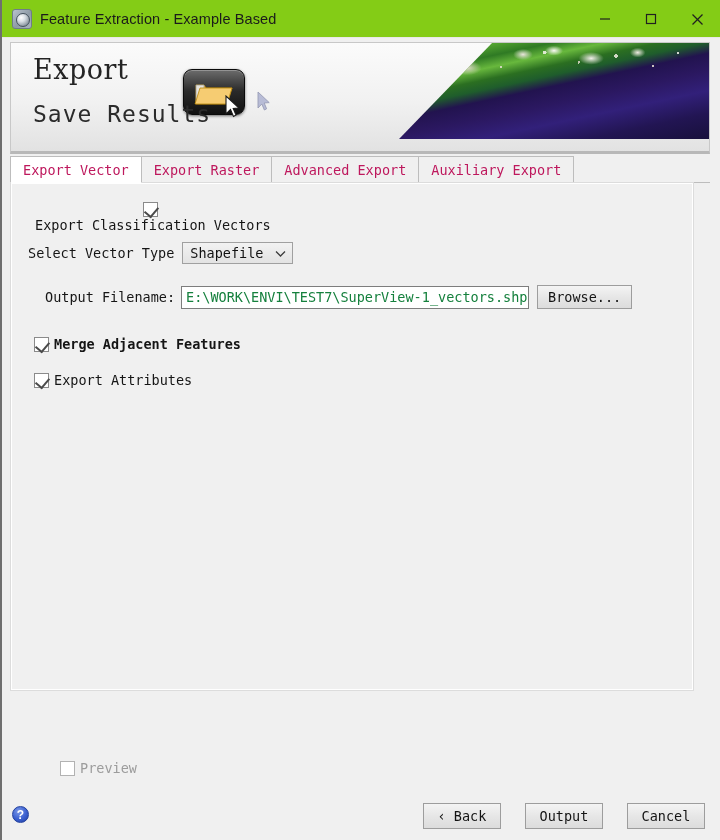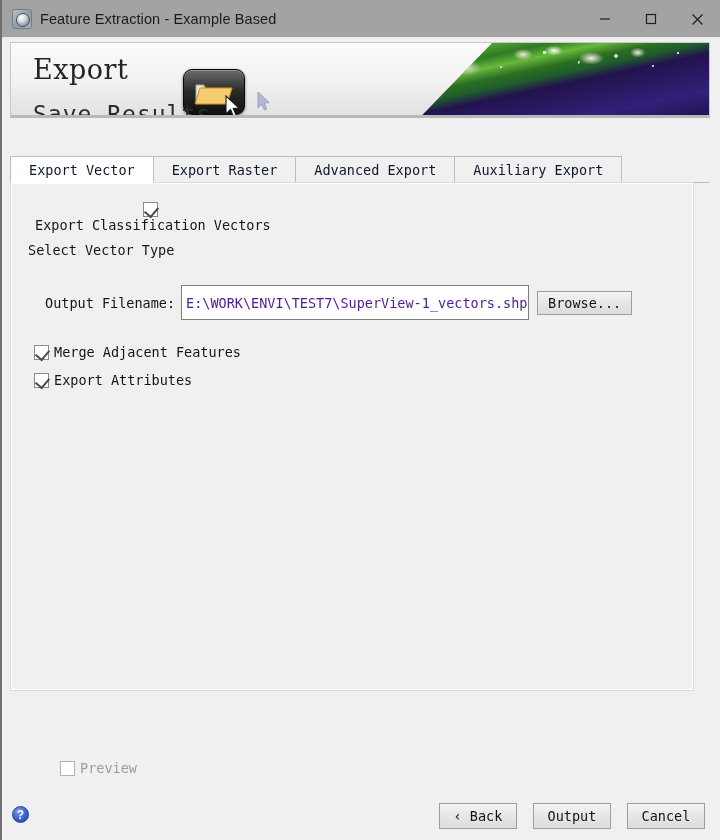--- a/index.html
+++ b/index.html
@@ -21,21 +21,21 @@
   
   #window {
     position: absolute; left: 0; top: 0; width: 720px; height: 840px;
     z-index: 2;
     background: transparent;
   }
 
   
   #titlebar {
     position: absolute; left: 2px; top: 0; width: 718px; height: 38px;
-    background: #a3a3a3;
+    background: #84cc16;
     border-bottom: 1px solid #e8e8e8;
     display: flex; align-items: center;
   }
   #app-icon {
     width: 20px; height: 20px; margin-left: 10px; margin-right: 8px;
     border-radius: 3px;
     background: linear-gradient(135deg,#b9c3cd 0%,#8e9aa6 55%,#aab5c0 100%);
     border: 1px solid #6f7c89;
     position: relative; flex: 0 0 auto;
   }
@@ -55,21 +55,21 @@
     display: flex; align-items: stretch;
   }
   .win-btn {
     width: 46px; display: flex; align-items: center; justify-content: center;
     background: transparent; border: none; cursor: default;
   }
   .win-btn svg { display: block; }
 
   
   #banner {
-    position: absolute; left: 10px; top: 42px; width: 700px; height: 76px;
+    position: absolute; left: 10px; top: 42px; width: 700px; height: 112px;
     background: linear-gradient(180deg,#fbfbfb 0%,#f1f1f1 55%,#e2e2e2 100%);
     border: 1px solid #c8c8c8;
     border-bottom: 3px solid #b8b8b8;
     overflow: hidden;
   }
   #banner-title {
     position: absolute; left: 22px; top: 11px;
     font-family: "DejaVu Serif", serif;
     font-size: 27px; color: #242424; letter-spacing: 0.5px;
   }
@@ -127,23 +127,23 @@
 
   
   #tabstrip {
     position: absolute; left: 10px; top: 157px; width: 700px; height: 26px;
     border-bottom: 1px solid #bdbdbd;
     display: flex; align-items: flex-end;
     background: #f0f0f0;
   }
   .tab {
     height: 26px;
-    padding: 0 18px;
-    font-family: "DejaVu Sans Mono", monospace;
-    font-size: 13.5px; color: #0f172a;
+    padding: 0 12px;
+    font-family: "DejaVu Sans Mono", monospace;
+    font-size: 13.5px; color: #be185d;
     display: flex; align-items: center;
     border: 1px solid #bdbdbd;
     border-bottom: none;
     margin-right: -1px;
     background: #f0f0f0;
     cursor: default;
   }
   .tab.active {
     background: #ffffff;
     position: relative; top: 1px;
@@ -201,27 +201,27 @@
     display: flex; align-items: center;
     padding: 0 6px 0 7px;
     font-family: "DejaVu Sans Mono", monospace;
     font-size: 13.5px; color: #121212;
     cursor: default;
   }
   .select .chev { margin-left: 12px; display: block; }
 
   
   .textbox {
-    margin-left: 6px; width: 348px; height: 35px;
+    margin-left: 6px; width: 348px; height: 23px;
     background: #ffffff;
     border: 1px solid #7d7d7d;
     display: flex; align-items: center;
     padding: 0 4px;
     font-family: "DejaVu Sans Mono", monospace;
-    font-size: 13.5px; color: #4c1d95;
+    font-size: 13.5px; color: #15803d;
     overflow: hidden; white-space: nowrap;
   }
 
   
   .btn {
     height: 24px; min-width: 70px;
     padding: 0 10px;
     background: linear-gradient(180deg,#f4f4f4 0%,#e6e6e6 52%,#dcdcdc 100%);
     border: 1px solid #9d9d9d;
     font-family: "DejaVu Sans Mono", monospace;
@@ -238,21 +238,21 @@
     width: 17px; height: 17px; border-radius: 50%;
     background: radial-gradient(circle at 38% 30%, #7d9ae8 0%, #3a5fd0 55%, #22409e 100%);
     border: 1px solid #22409e;
     color: #ffffff; font-size: 12px; font-weight: bold;
     display: flex; align-items: center; justify-content: center;
     font-family: "Liberation Sans", sans-serif;
     cursor: default;
   }
   #footer-buttons {
     position: absolute; right: 15px; top: 803px;
-    display: flex; gap: 16px;
+    display: flex; gap: 24px;
   }
   #footer-buttons .btn { min-width: 78px; height: 26px; }
   #body-bg {
     position: absolute; left: 2px; top: 38px; width: 718px; height: 802px;
     background: #f0f0f0; z-index: 1;
   }
   #window-edge {
     position: absolute; left: 0; top: 0; width: 720px; height: 840px;
     border-left: 2px solid #6f6f6f;
     pointer-events: none; z-index: 9;
@@ -348,29 +348,37 @@
 
   <div id="panel">
 
     <div class="row" style="left:18px; top:18px;flex-direction:column;">
       <div class="cb checked"></div>
       <div class="cb-label">Export Classification Vectors</div>
     </div>
 
     <div class="row" style="left:16px; top:58px;">
       <div class="field-label">Select Vector Type</div>
+      <div class="select">
+        <span>Shapefile</span>
+        <span class="chev">
+          <svg width="11" height="8" viewBox="0 0 11 8">
+              <path d="M1 1.5 L5.5 6 L10 1.5" fill="none" stroke="#3c3c3c" stroke-width="1.3"></path>
+            </svg>
+        </span>
+      </div>
     </div>
 
     <div class="row" style="left:33px; top:101px;">
       <div class="field-label">Output Filename:</div>
       <div class="textbox" title="Enter output filename">E:\WORK\ENVI\TEST7\SuperView-1_vectors.shp</div>
       <div class="btn" style="margin-left:8px;">Browse...</div>
     </div>
 
-    <div class="row" style="left:22px; top:160px;">
+    <div class="row" style="left:22px; top:152px;font-weight:bold;">
       <div class="cb checked"></div>
       <div class="cb-label">Merge Adjacent Features</div>
     </div>
 
     <div class="row" style="left:22px; top:188px;align-items:center;">
       <div class="cb checked"></div>
       <div class="cb-label">Export Attributes</div>
     </div>
 
   </div>

